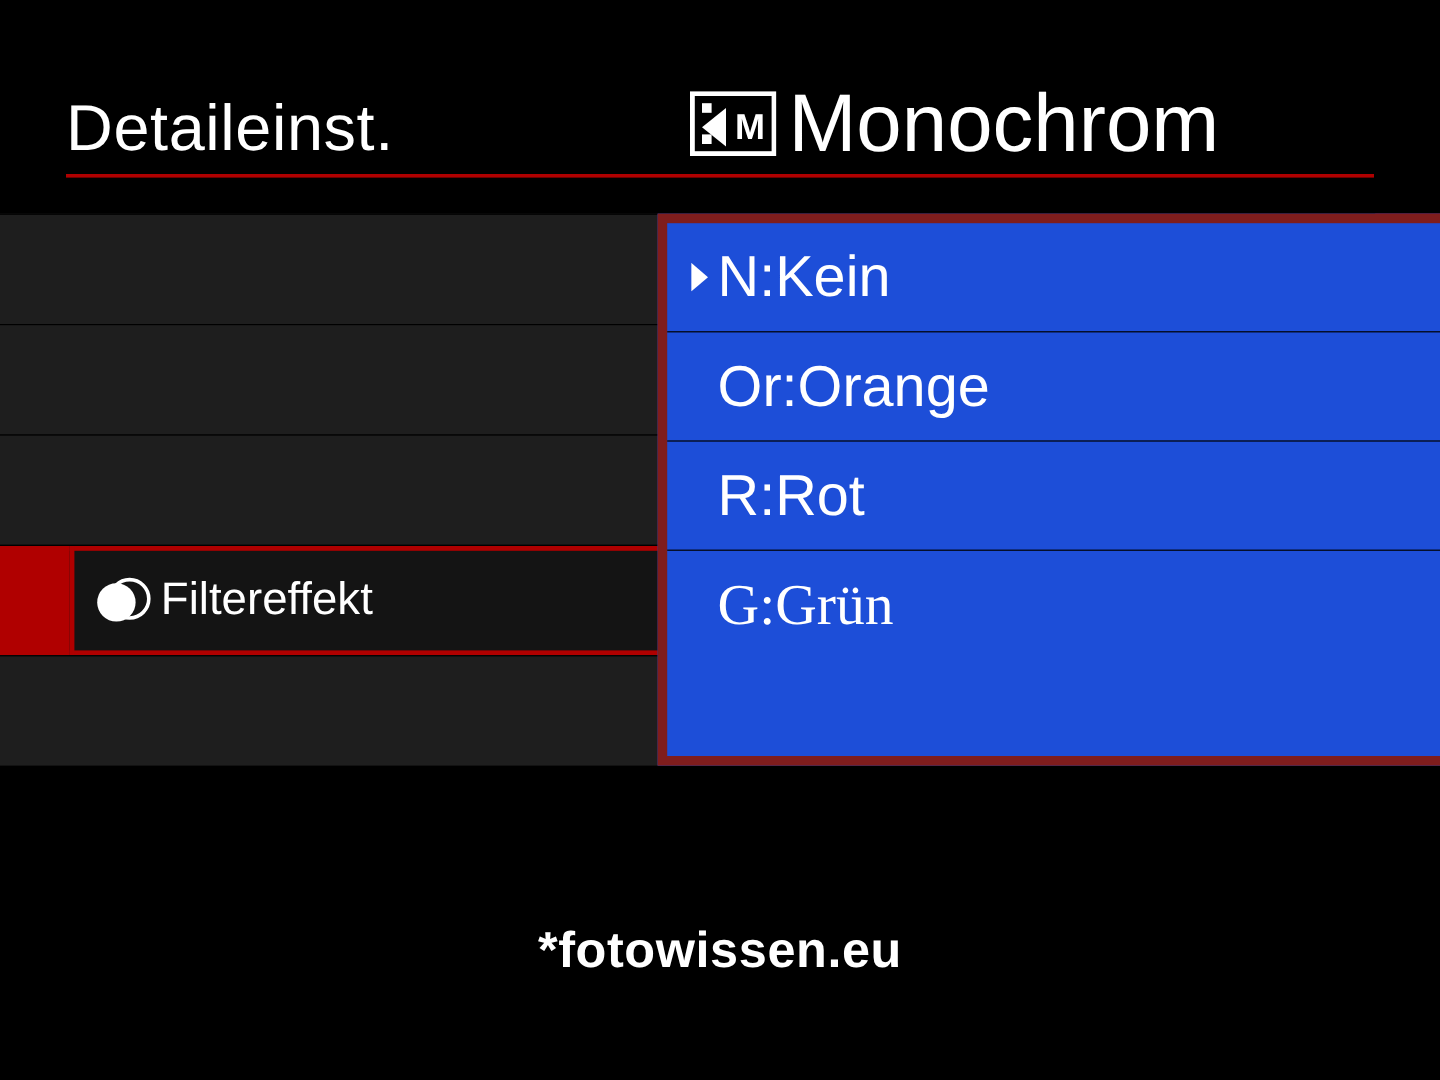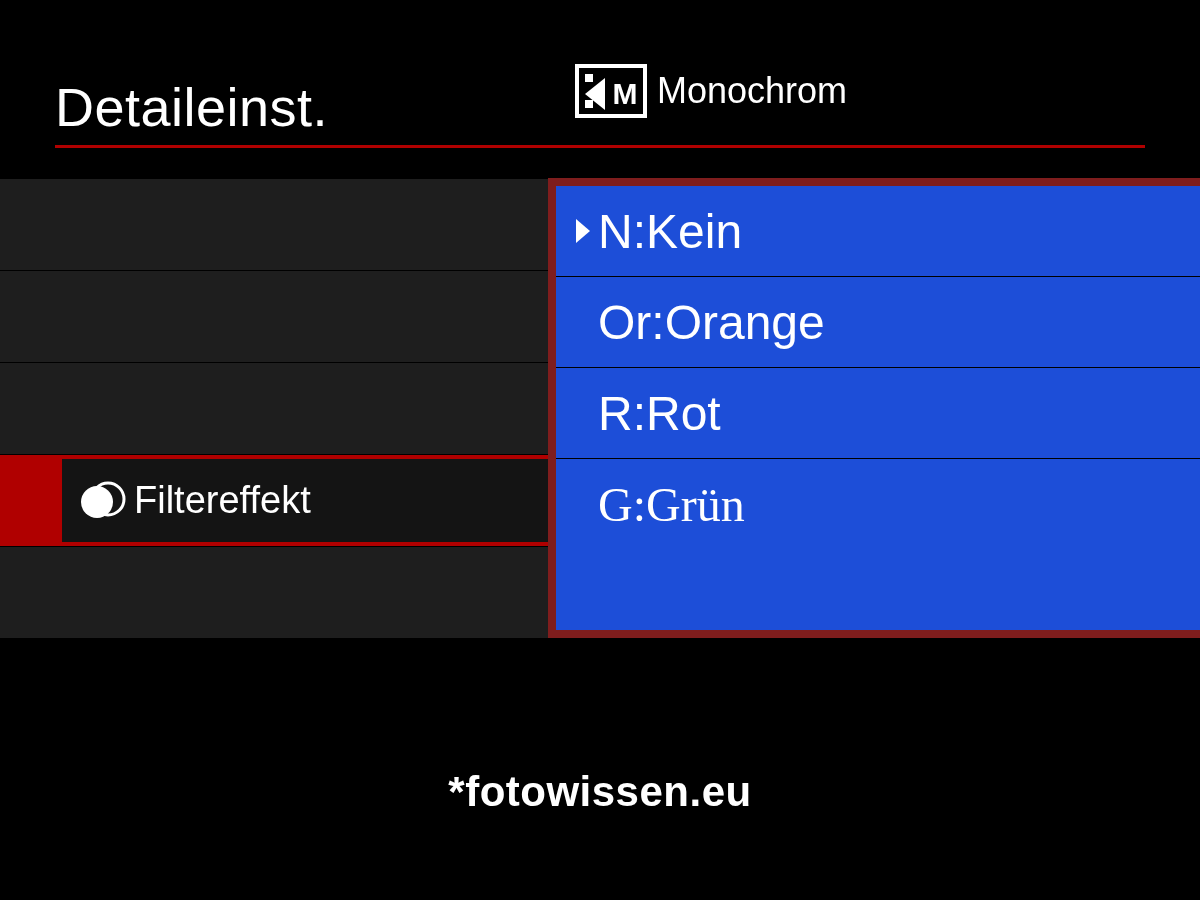--- a/index.html
+++ b/index.html
@@ -40,21 +40,21 @@
     left: 520px;
     top: -4px;
     display: flex;
     align-items: center;
     gap: 10px;
   }
   .ps-icon {
     display: inline-flex;
   }
   .header-mode {
-    font-size: 36px;
+    font-size: 68px;
     font-weight: 400;
   }
 
   
   .rows {
     position: absolute;
     top: 178px;
     left: 0;
     right: 0;
   }

